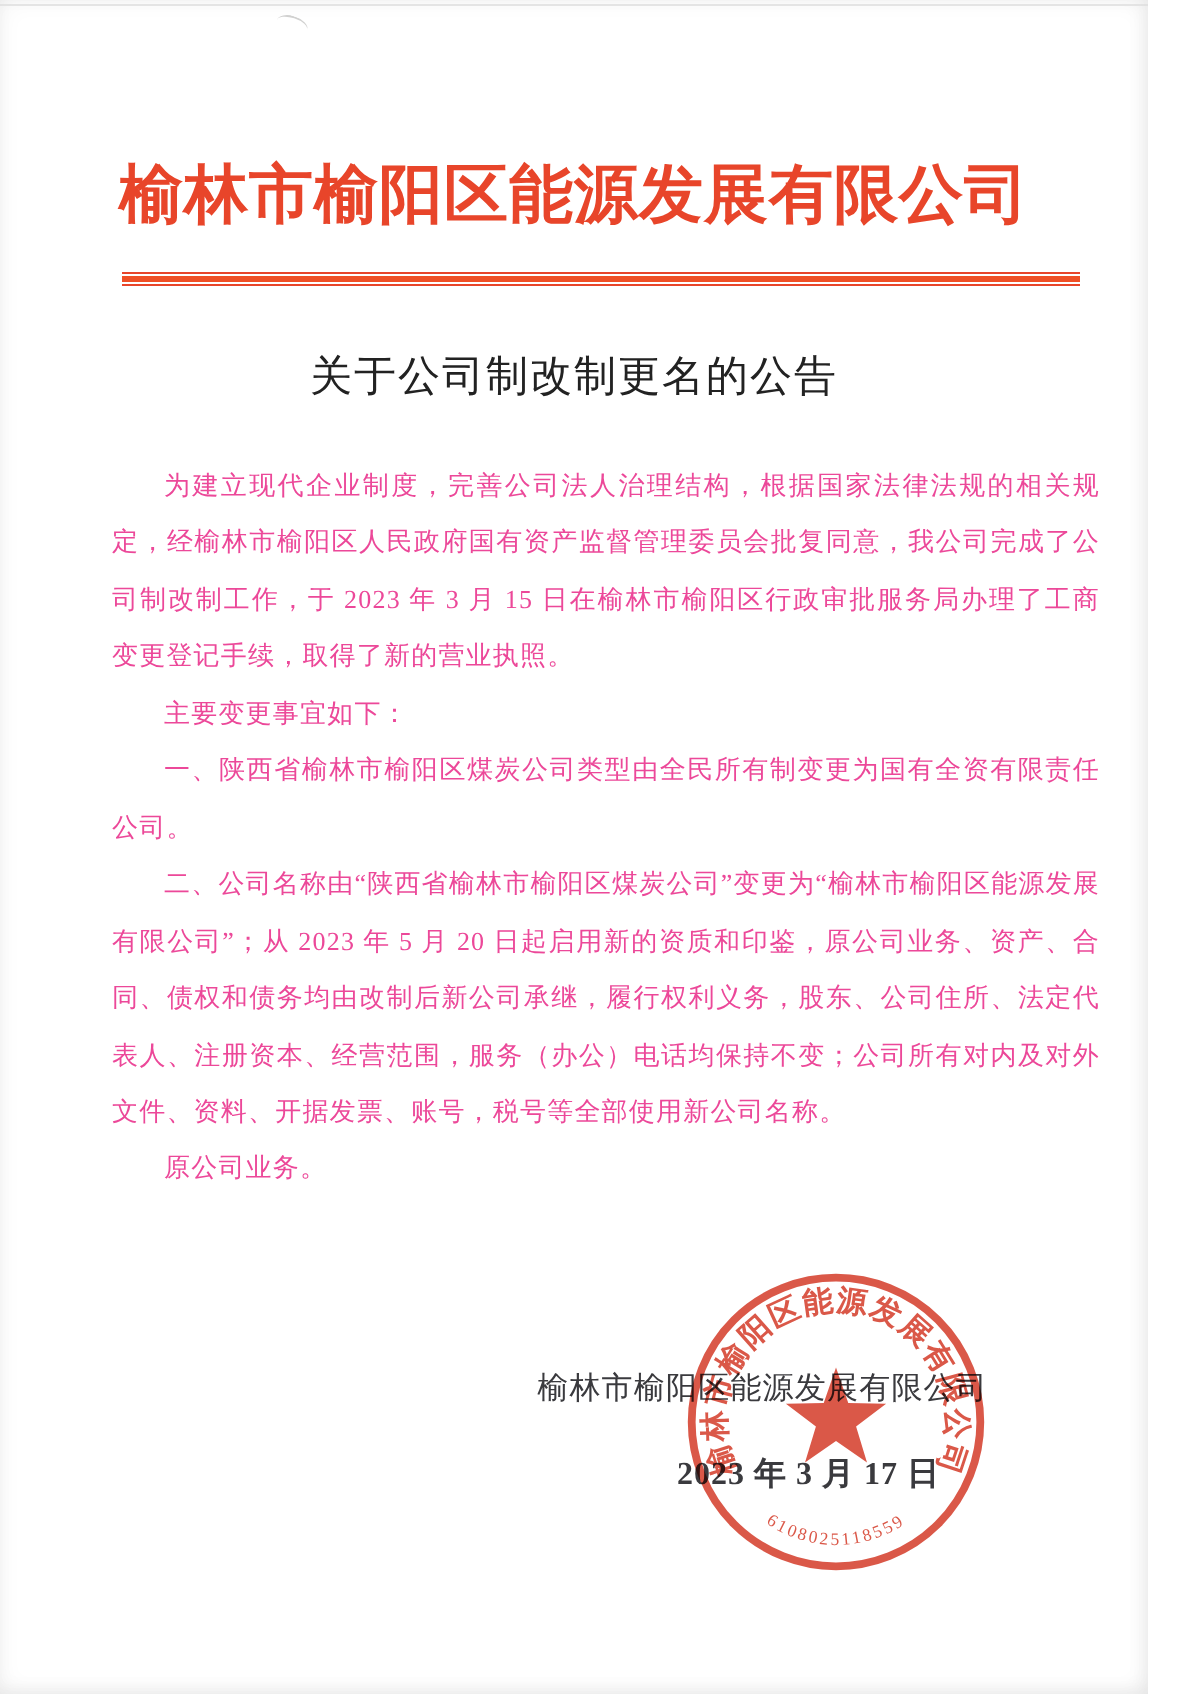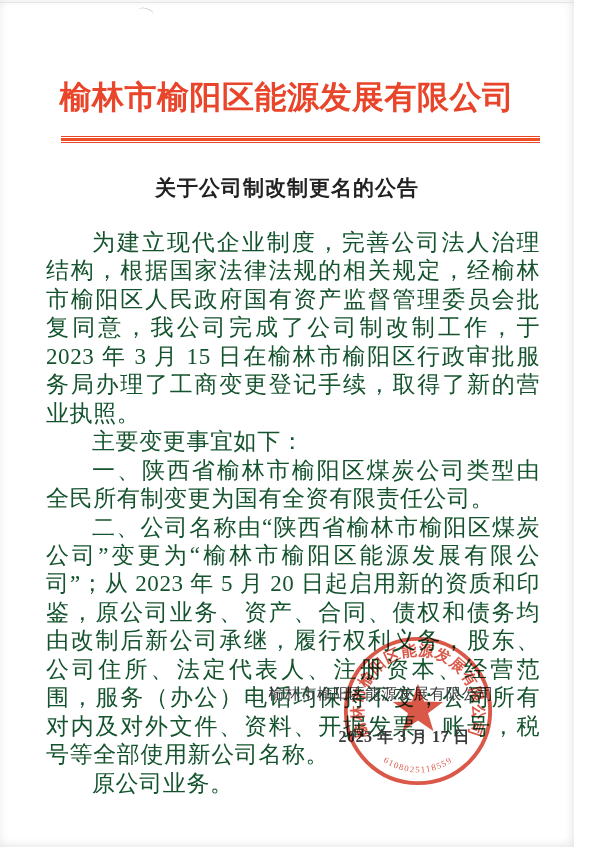--- a/index.html
+++ b/index.html
@@ -53,32 +53,32 @@
       #ef4f25 2px, #ef4f25 5px,
       #ffffff 5px, #ffffff 6px,
       #e8452a 6px, #e8452a 7px);
   }
   .doc-title {
     position: absolute;
     top: 174px; left: 0;
     width: 100%;
     text-align: center;
     font-size: 21px;
-    font-weight: bold;
+    font-weight: normal;
     letter-spacing: 1px;
     color: #222222;
   }
   .body-text {
     position: absolute;
-    top: 229px; left: 46px;
+    top: 229px; left: 56px;
     width: 494px;
-    font-size: 23px;
+    font-size: 13px;
     line-height: 28.45px;
     letter-spacing: 0.6px;
-    color: #14532d;
+    color: #ec4899;
     text-align: justify;
   }
   .body-text p {
     margin: 0;
     text-indent: 2em;
   }
   .sig-company {
     position: absolute;
     top: 684px; right: 80px;
     font-size: 15.5px;

